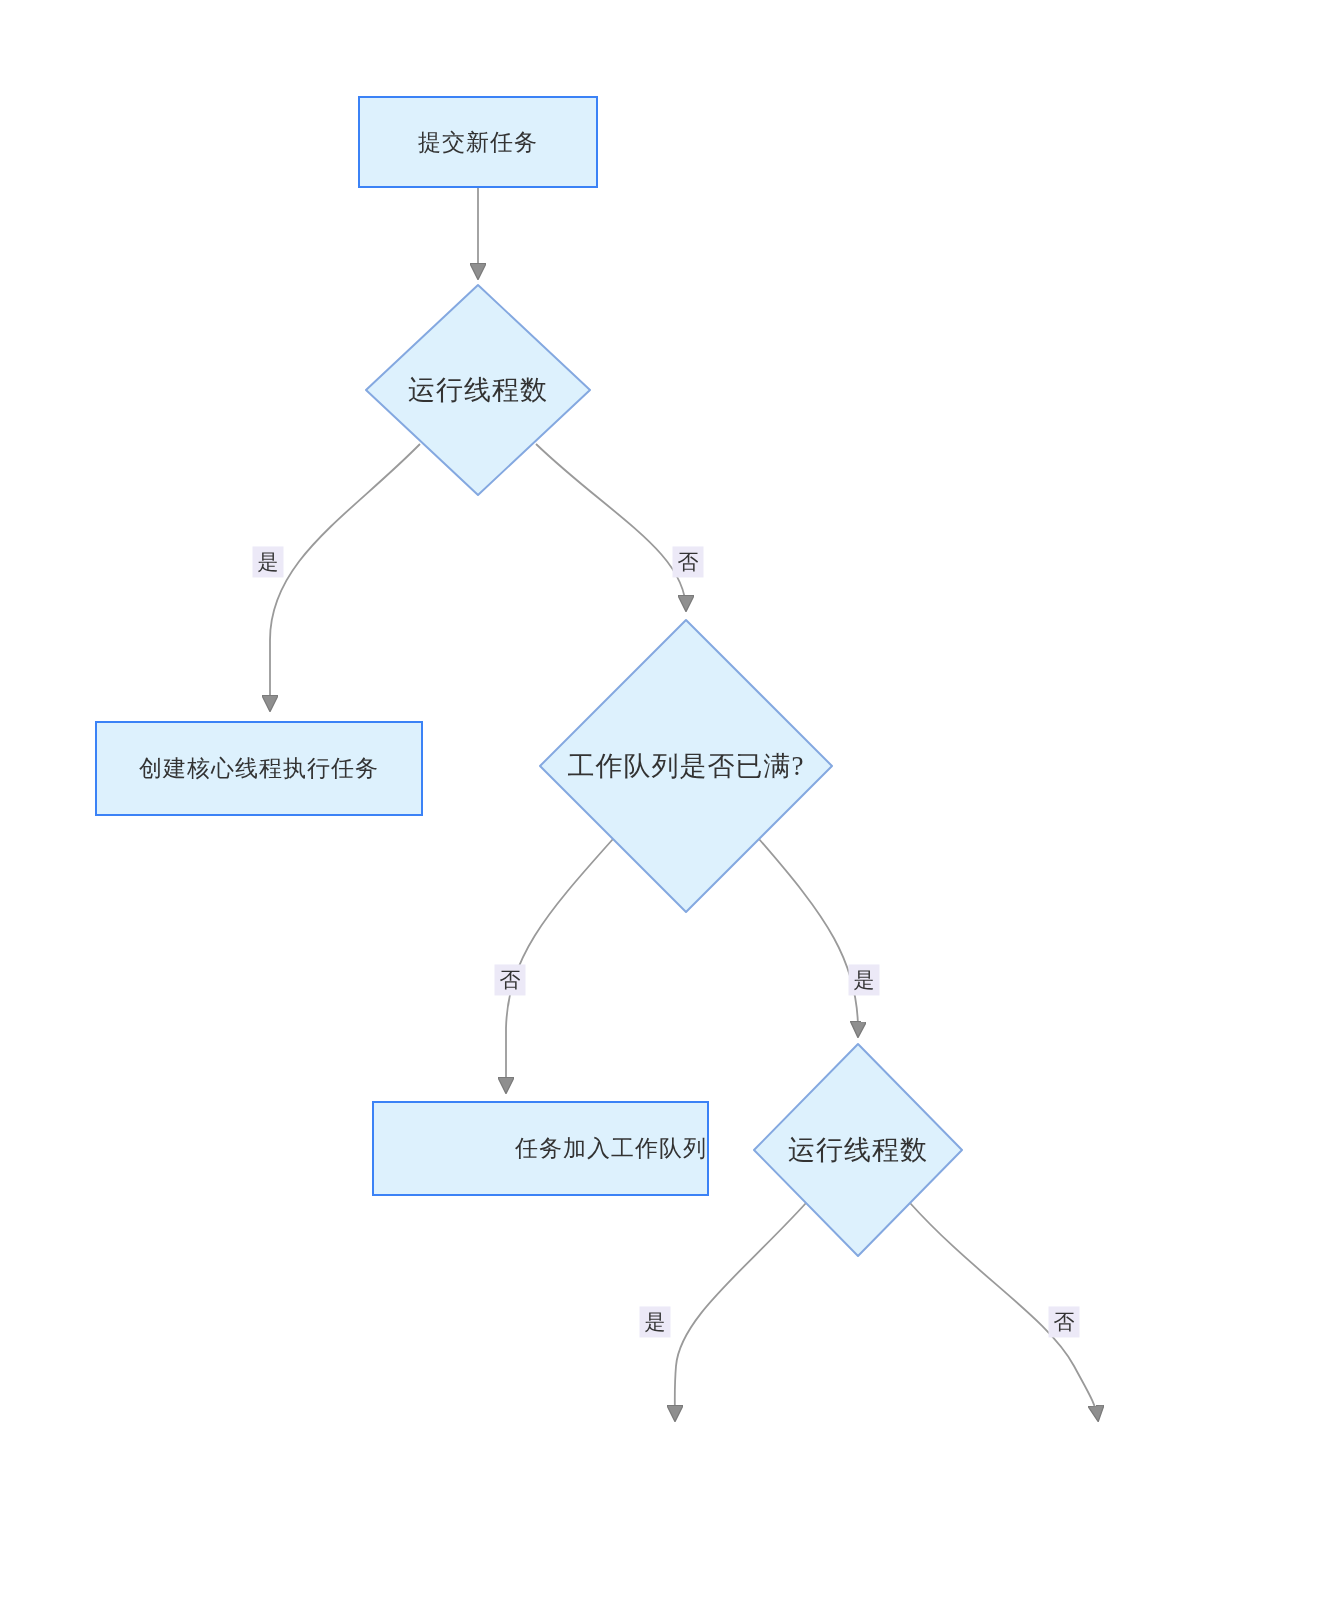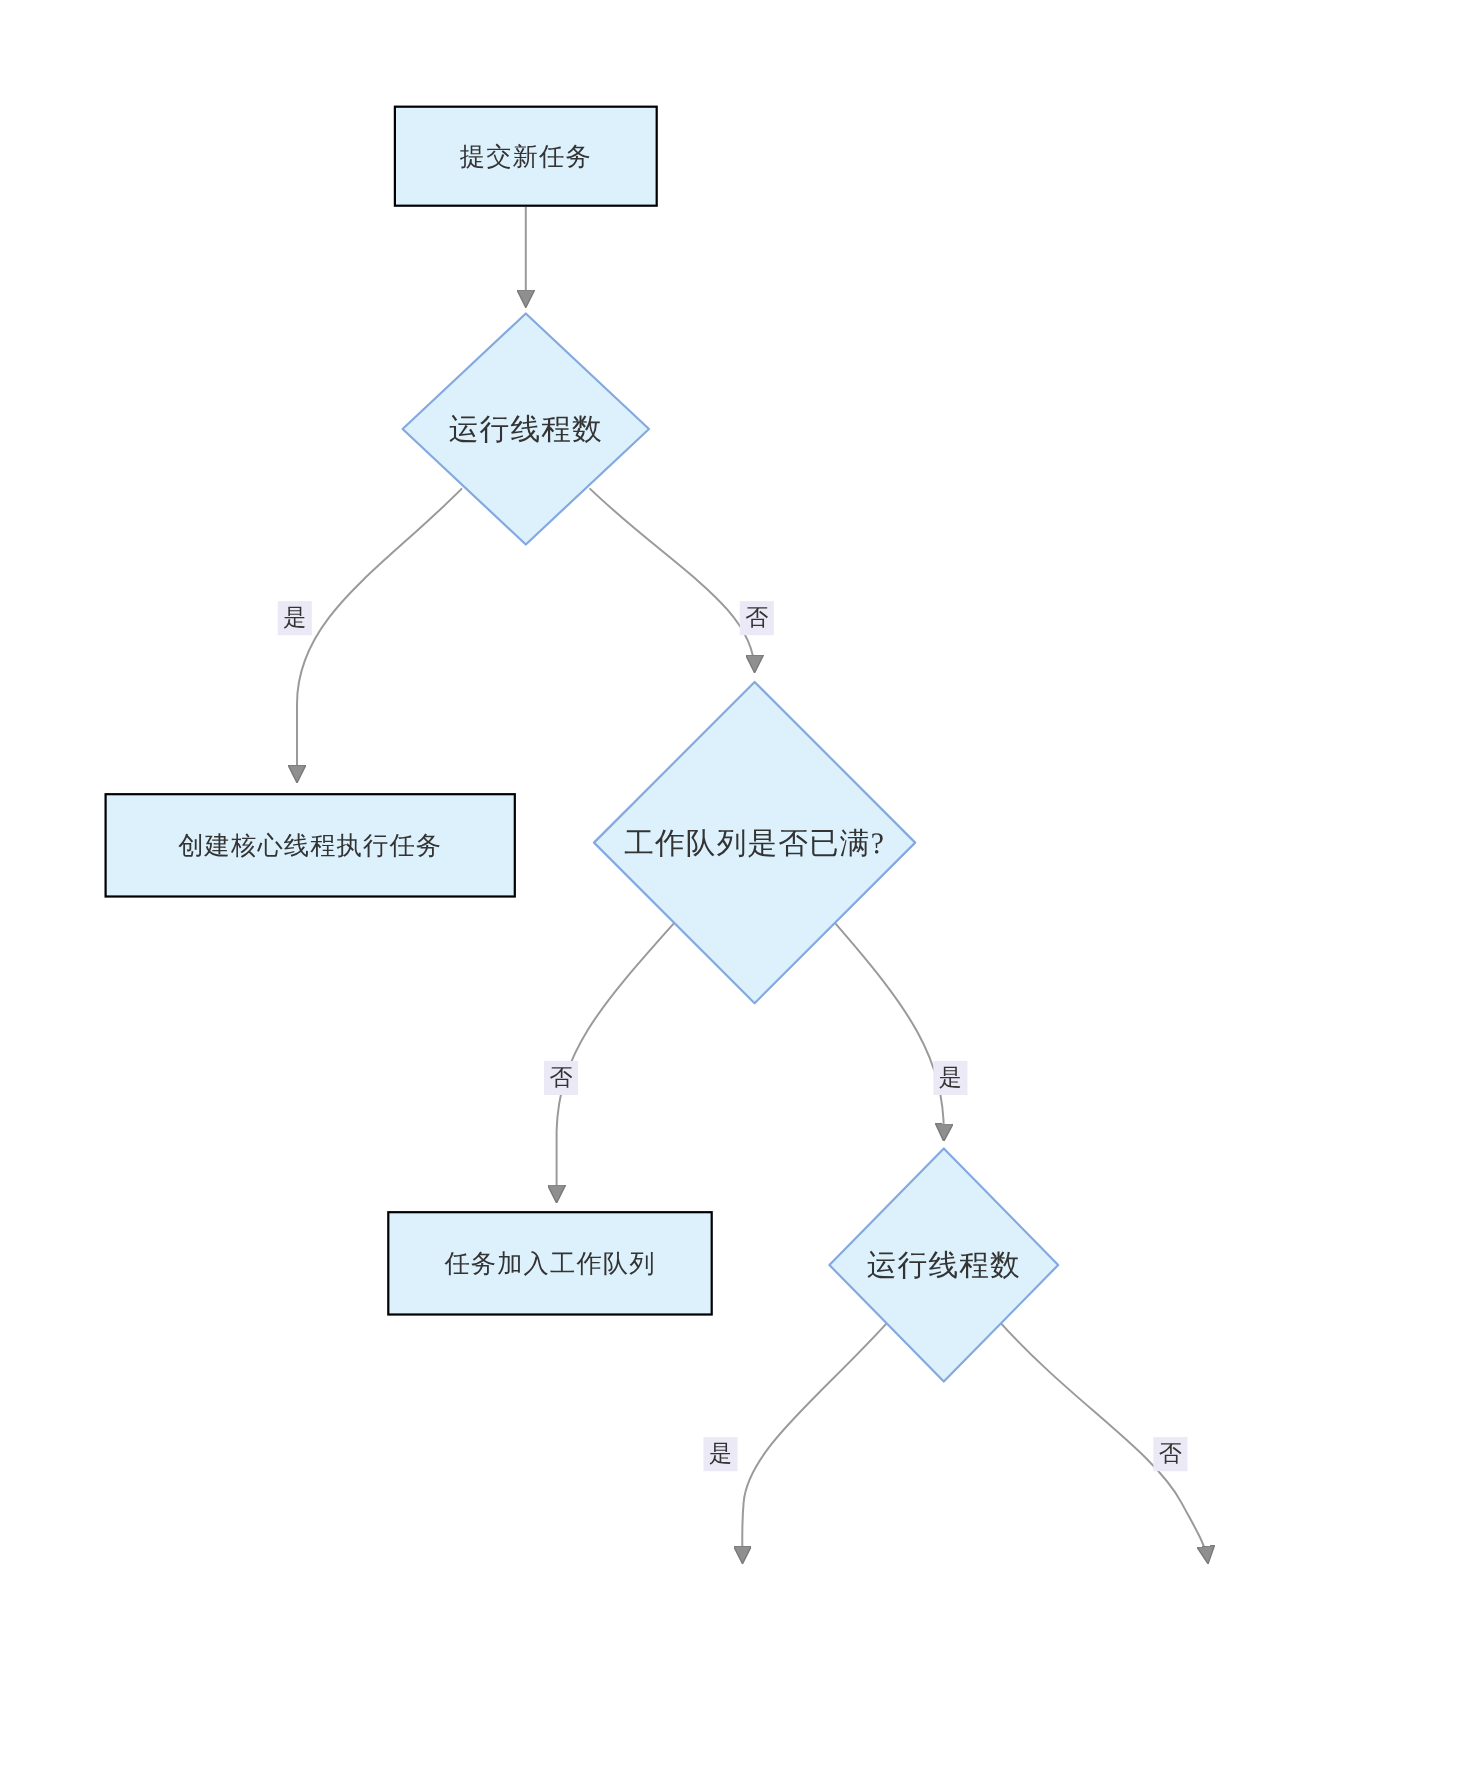--- a/index.html
+++ b/index.html
@@ -21,21 +21,21 @@
     overflow: visible;
   }
   .edge-path {
     fill: none;
     stroke: #9a9a9a;
     stroke-width: 1.8;
   }
   .node-rect {
     position: absolute;
     background: #ddf1fd;
-    border: 2px solid #000000;
+    border: 2px solid #3b82f6;
     box-sizing: border-box;
     display: flex; align-items: center; justify-content: center;
     font-size: 23px;
     letter-spacing: 1px;
     color: #333333;
   }
   .node-diamond {
     position: absolute;
   }
   .node-diamond svg {
@@ -92,32 +92,32 @@
     <span>提交新任务</span>
   </div>
 
   <div class="node-diamond" style="left:366px; top:285px; width:224px; height:210px;">
     <svg viewBox="0 0 224 210">
       <polygon class="diamond-shape" points="112,0 224,105 112,210 0,105"></polygon>
     </svg>
     <div class="diamond-label">运行线程数</div>
   </div>
 
-  <div class="node-rect" style="left:95px; top:721px; width:374px; height:95px;">
+  <div class="node-rect" style="left:95px; top:721px; width:328px; height:95px;">
     <span>创建核心线程执行任务</span>
   </div>
 
   <div class="node-diamond" style="left:540px; top:620px; width:292px; height:292px;">
     <svg viewBox="0 0 292 292">
       <polygon class="diamond-shape" points="146,0 292,146 146,292 0,146"></polygon>
     </svg>
     <div class="diamond-label">工作队列是否已满?</div>
   </div>
 
-  <div class="node-rect" style="left:352px; top:1101px; width:296px; height:95px;">
+  <div class="node-rect" style="left:372px; top:1101px; width:337px; height:95px;justify-content:flex-end;">
     <span>任务加入工作队列</span>
   </div>
 
   <div class="node-diamond" style="left:754px; top:1044px; width:208px; height:212px;">
     <svg viewBox="0 0 208 212">
       <polygon class="diamond-shape" points="104,0 208,106 104,212 0,106"></polygon>
     </svg>
     <div class="diamond-label">运行线程数</div>
   </div>
 

